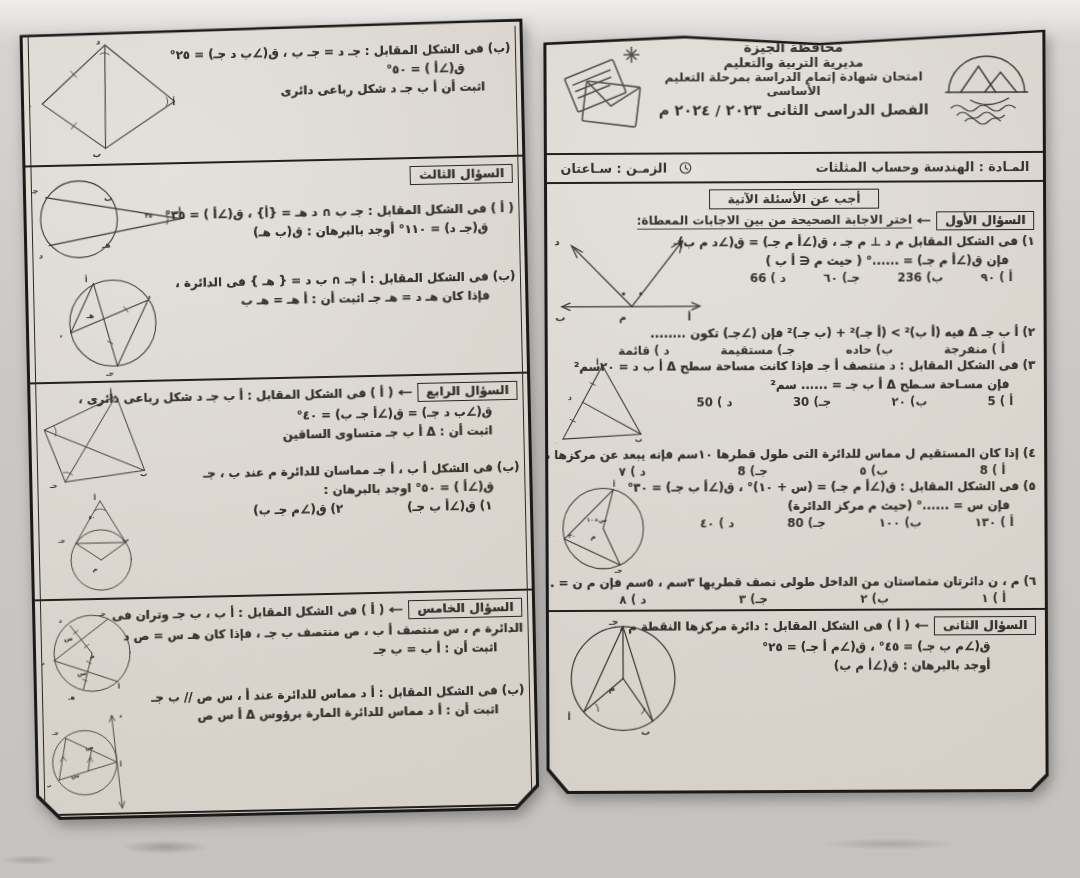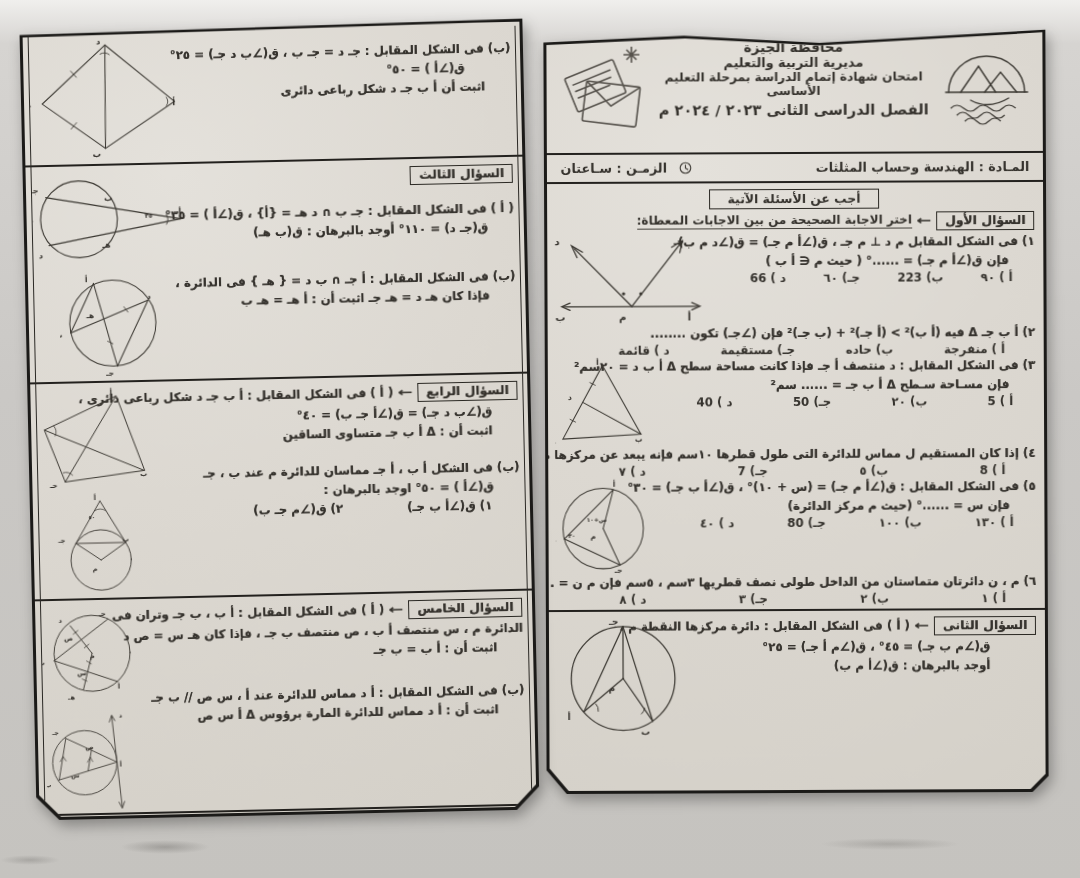--- a/index.html
+++ b/index.html
@@ -131,21 +131,21 @@
         <span class="arrow">←</span>
         <span class="u">اختر الاجابة الصحيحة من بين الاجابات المعطاة:</span>
       </div>
 
       <div class="qblock">
         <div class="qtext">
           <div class="line">١) فى الشكل المقابل م د ⊥ م جـ ، ق(∠أ م جـ) = ق(∠د م ب)</div>
           <div class="line ind">فإن ق(∠أ م جـ) = ......° ( حيث م ∈ أ ب )</div>
           <div class="choices">
             <span>أ ) ٩٠</span>
-            <span>ب) 223</span>
+            <span>ب) 236</span>
             <span>جـ) ٦٠</span>
             <span>د ) 66</span>
           </div>
         </div>
         <div class="qfig">
           <svg width="150" height="91" viewBox="0 0 165 100">
             <line class="st" x1="10" y1="80" x2="158" y2="80"></line>
             <path class="st" d="M17,76 L8,80 L17,84"></path>
               <path class="st" d="M151,76 L160,80 L151,84"></path>
             <line class="st" x1="85" y1="80" x2="22" y2="16"></line>
@@ -175,22 +175,22 @@
         </div>
       </div>
 
       <div class="qblock">
         <div class="qtext">
           <div class="line">٣) فى الشكل المقابل : د منتصف أ جـ فإذا كانت مساحة سطح Δ أ ب د = ٢٠سم²</div>
           <div class="line ind">فإن مسـاحة سـطح Δ أ ب جـ = ...... سم²</div>
           <div class="choices">
             <span>أ ) 5</span>
             <span>ب) ٢٠</span>
-            <span>جـ) 50</span>
-            <span>د ) 40</span>
+            <span>جـ) 30</span>
+            <span>د ) 50</span>
           </div>
         </div>
         <div class="qfig">
           <svg width="96" height="88" viewBox="0 0 125 115">
             <path class="st" d="M62,10 L112,100 L10,106 Z"></path>
             <line class="st" x1="36" y1="58" x2="112" y2="100"></line>
             <line class="tk" x1="45" y1="32" x2="53" y2="36"></line>
               <line class="tk" x1="19" y1="80" x2="27" y2="84"></line>
             <text x="57" y="9" font-size="10">أ</text>
             <text x="22" y="55" font-size="10">د</text>
@@ -199,21 +199,21 @@
           </svg>
         </div>
       </div>
 
       <div class="qblock">
         <div class="qtext">
           <div class="line">٤) إذا كان المستقيم ل مماس للدائرة التى طول قطرها ١٠سم فإنه يبعد عن مركزها مسافة....سم</div>
           <div class="choices narrow">
             <span>أ ) 8</span>
             <span>ب) ٥</span>
-            <span>جـ) 7</span>
+            <span>جـ) 8</span>
             <span>د ) ٧</span>
           </div>
         </div>
       </div>
 
       <div class="qblock">
         <div class="qtext">
           <div class="line">٥) فى الشكل المقابل : ق(∠أ م جـ) = (س + ١٠)° ، ق(∠أ ب جـ) = ٣٠°</div>
           <div class="line ind">فإن س = ......° (حيث م مركز الدائرة)</div>
           <div class="choices">

